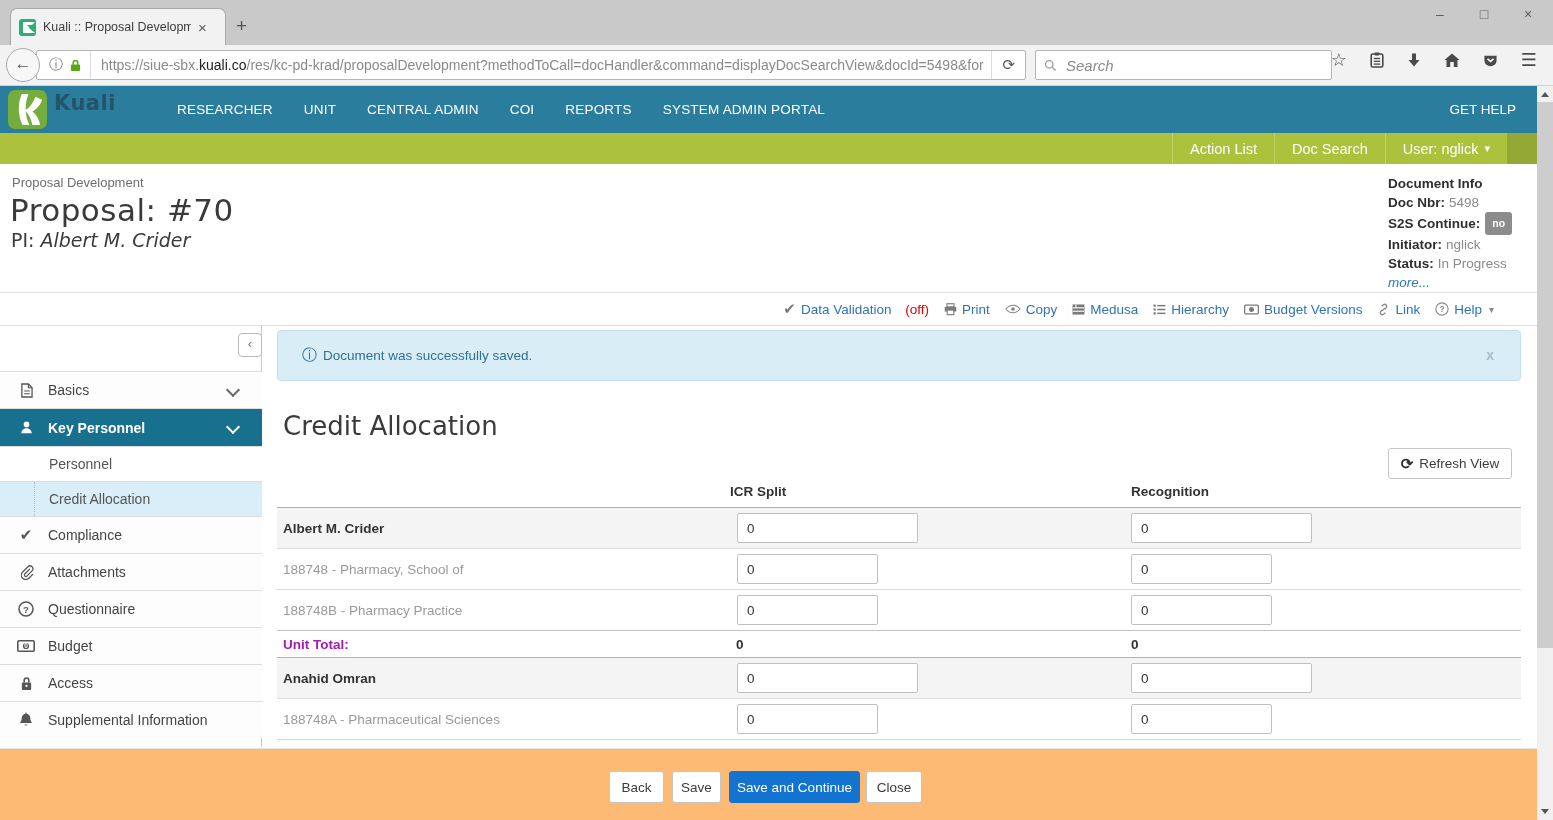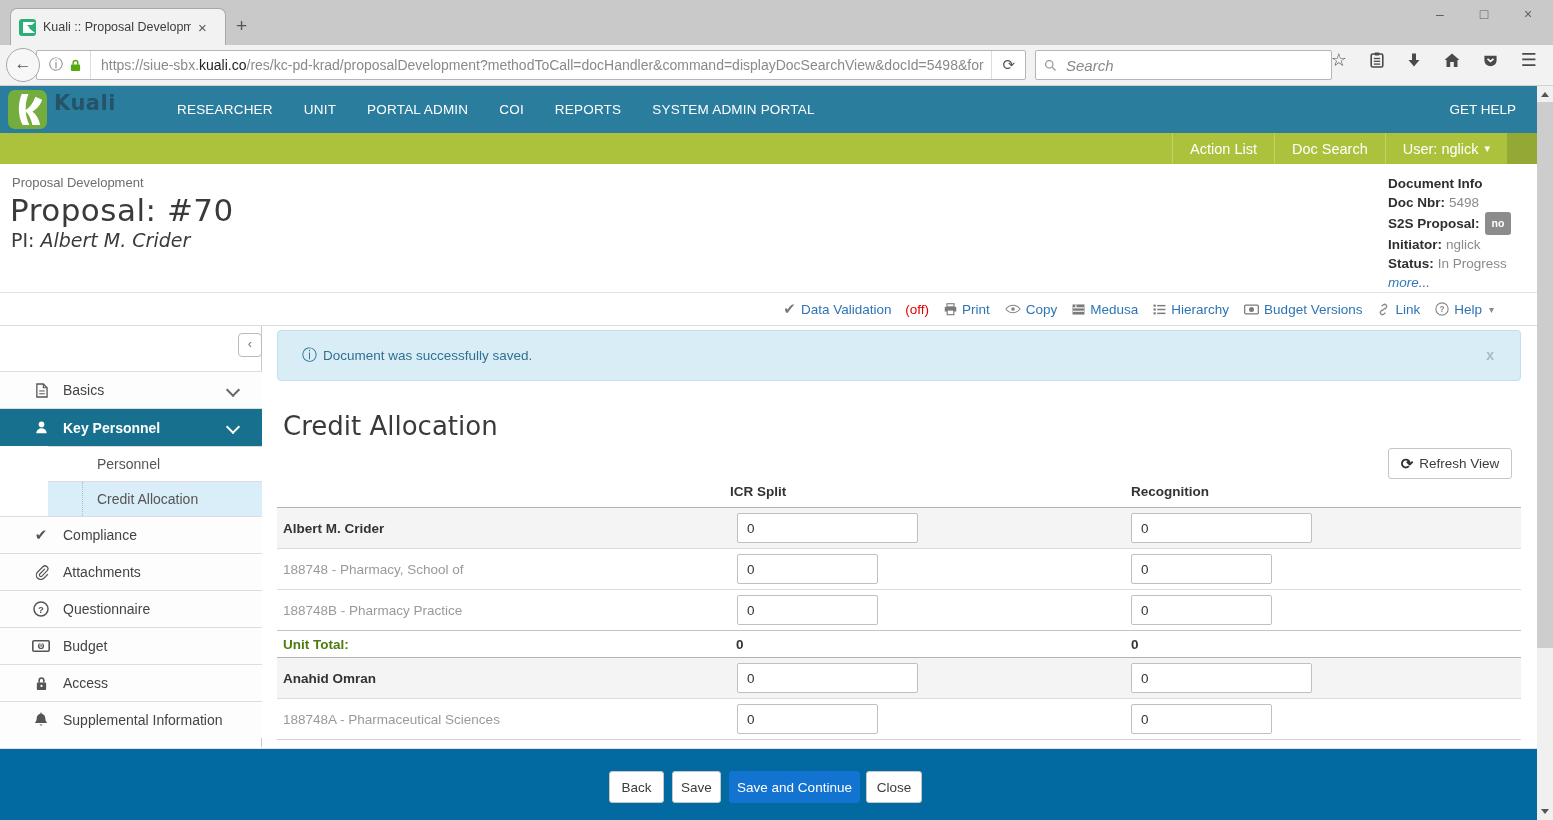--- a/index.html
+++ b/index.html
@@ -60,25 +60,25 @@
   #action-toolbar{position:absolute;left:0;top:293px;width:1537px;height:33px;border-bottom:1px solid #ddd;box-sizing:border-box;background:#fff;}
   #action-items{position:absolute;right:43px;top:0;height:32px;display:flex;align-items:center;gap:15px;}
   .act{display:flex;align-items:center;gap:5px;font-size:13.5px;color:#2e74b5;}
   .act .ic{color:#7a7a7a;display:flex;align-items:center;}
   .off-red{color:#e00000;}
   .help-caret{color:#8a8a8a;font-size:10px;margin-left:2px;}
   
   #sidebar{position:absolute;left:0;top:326px;width:262px;height:421px;background:#fff;border-right:1px solid #c9c9c9;box-sizing:border-box;}
   #collapse-btn{position:absolute;right:-1px;top:7px;width:22px;height:22px;background:#fff;border:1px solid #bbb;border-radius:4px;color:#777;font-size:13px;text-align:center;line-height:20px;z-index:3;}
   #side-menu{position:absolute;left:0;top:45px;width:262px;}
-  .side-item{display:flex;align-items:center;height:37px;border-top:1px solid #ddd;padding-left:32px;gap:13px;font-size:14px;color:#444;background:#fdfdfd;box-sizing:border-box;position:relative;}
+  .side-item{display:flex;align-items:center;height:37px;border-top:1px solid #ddd;padding-left:17px;gap:13px;font-size:14px;color:#444;background:#fdfdfd;box-sizing:border-box;position:relative;}
   .side-item .sic{width:18px;display:flex;justify-content:center;color:#555;}
   .side-item.active{background:#17718e;color:#fff;font-weight:bold;height:38px;}
   .side-item.active .sic{color:#fff;}
-  .side-sub{height:35px;padding-left:49px;background:#fff;color:#555;margin-left:48px;}
+  .side-sub{height:35px;padding-left:49px;background:#fff;color:#555;}
   .side-sub.selected{background:#d9eef8;border-left:none;}
   .side-sub.selected:before{content:"";position:absolute;left:34px;top:0;bottom:0;border-left:1px dotted #9fc3d2;}
   .chev{width:8px;height:8px;border-right:2px solid #666;border-bottom:2px solid #666;transform:rotate(45deg);position:absolute;right:24px;top:13px;}
   .side-item.active .chev{border-color:#fff;}
   .glyph-check{color:#444;font-size:15px;}
   
   #notification{position:absolute;left:277px;top:330px;width:1244px;height:51px;background:#d9edf7;border:1px solid #c2def0;border-radius:4px;box-sizing:border-box;}
   #notif-inner{position:absolute;left:24px;top:0;height:100%;display:flex;align-items:center;gap:6px;color:#31708f;font-size:13.5px;}
   #notif-icon{font-size:15px;}
   #notif-close{position:absolute;right:26px;top:16px;color:#a4bcc9;font-weight:bold;font-size:14px;}
@@ -89,30 +89,30 @@
   .col-head{position:absolute;top:484px;font-size:13.5px;font-weight:bold;color:#333;}
   #col-icr{left:730px;}
   #col-rec{left:1131px;}
   #ctable{position:absolute;left:277px;top:507px;width:1244px;border-bottom:1px solid #d5d5d5;}
   .trow{position:relative;height:41px;border-top:1px solid #dcdcdc;box-sizing:border-box;}
   .trow.person{background:#f4f4f4;border-top:1px solid #b3b3b3;}
   .trow.total{height:27px;border-top:1px solid #c4c4c4;}
   .rlabel{position:absolute;left:6px;top:50%;transform:translateY(-50%);font-size:13.5px;}
   .person-label{font-weight:bold;color:#333;}
   .unit-label{color:#9a9a9a;}
-  .total-label{font-weight:bold;color:#4d7c0f;}
+  .total-label{font-weight:bold;color:#a21caf;}
   .cell-input{position:absolute;top:50%;transform:translateY(-50%);height:30px;border:1px solid #c0c0c0;border-radius:2px;box-sizing:border-box;padding:0 9px;font-size:13.5px;color:#333;font-family:"Liberation Sans",sans-serif;background:#fff;}
   .pos-icr{left:460px;}
   .pos-rec{left:854px;}
   .w180{width:181px;}
   .w140{width:141px;}
   .tval{position:absolute;top:50%;transform:translateY(-50%);font-size:13.5px;font-weight:bold;color:#333;}
   .tval.pos-icr{left:459px;}
   
-  #footer{position:absolute;left:0;top:748px;width:1537px;height:72px;background:#0369a1;border-top:1px solid #e3e3e3;box-sizing:border-box;padding-left:26px;}
+  #footer{position:absolute;left:0;top:748px;width:1537px;height:72px;background:#fdba74;border-top:1px solid #e3e3e3;box-sizing:border-box;padding-left:26px;}
   .fbtn{position:absolute;top:22px;height:32px;background:#fff;border:1px solid #c6c6c6;border-radius:3px;box-sizing:border-box;font-size:13.5px;color:#3c3c3c;display:flex;align-items:center;justify-content:center;font-family:"Liberation Sans",sans-serif;}
   #btn-back{left:609px;width:55px;}
   #btn-save{left:672px;width:49px;}
   #btn-savecont{left:729px;width:131px;background:#1273d1;border-color:#1273d1;color:#fff;}
   #btn-close{left:866px;width:56px;}
   
   #scrollbar{position:absolute;left:1537px;top:86px;width:16px;height:734px;background:#f0f0f0;}
   #sb-thumb{position:absolute;left:0;top:16px;width:16px;height:546px;background:#cdcdcd;}
   .sb-arrow{position:absolute;left:4px;width:0;height:0;border-left:4px solid transparent;border-right:4px solid transparent;}
   #sb-up{top:6px;border-bottom:5px solid #555;}
@@ -198,21 +198,21 @@
         <svg width="39" height="39" viewBox="0 0 40 40">
           <rect width="40" height="40" rx="7" fill="#74ac3d"></rect>
           <path d="M14 4c-4 10-4 22 1 32h7c-5-10-5-22-1-32z" fill="#fff"></path>
           <path d="M17 21c5-2 9-8 11-14l7 3c-2 6-6 10-10 12 4 3 7 8 8 14h-8c-1-6-4-12-8-15z" fill="#fff"></path>
         </svg>
       </span>
     <span id="brand">Kuali</span>
     <div id="nav-items">
       <span class="nav-item">RESEARCHER</span>
       <span class="nav-item">UNIT</span>
-      <span class="nav-item">PORTAL ADMIN</span>
+      <span class="nav-item">CENTRAL ADMIN</span>
       <span class="nav-item">COI</span>
       <span class="nav-item">REPORTS</span>
       <span class="nav-item">SYSTEM ADMIN PORTAL</span>
     </div>
     <span id="get-help">GET HELP</span>
   </div>
 
   <div id="green-bar">
     <div id="green-items">
       <span class="green-item">Action List</span>
@@ -225,21 +225,21 @@
     </div>
   </div>
 
   <div id="page-header">
     <div id="app-label">Proposal Development</div>
     <div id="proposal-title">Proposal: #70</div>
     <div id="pi-line"><span>PI: </span><span class="it">Albert M. Crider</span></div>
     <div id="doc-info">
       <div class="row"><b>Document Info</b></div>
       <div class="row"><b>Doc Nbr:</b><span class="val">5498</span></div>
-      <div class="row"><b>S2S Proposal:</b><span id="s2s-badge">no</span></div>
+      <div class="row"><b>S2S Continue:</b><span id="s2s-badge">no</span></div>
       <div class="row"><b>Initiator:</b><span class="val">nglick</span></div>
       <div class="row"><b>Status:</b><span class="val">In Progress</span></div>
       <div class="row"><span id="more-link">more...</span></div>
     </div>
   </div>
 
   <div id="action-toolbar">
     <div id="action-items">
       <span class="act"><span class="ic glyph-check">✔</span><span>Data Validation</span>&nbsp;<span class="off-red">(off)</span></span>
       <span class="act">

